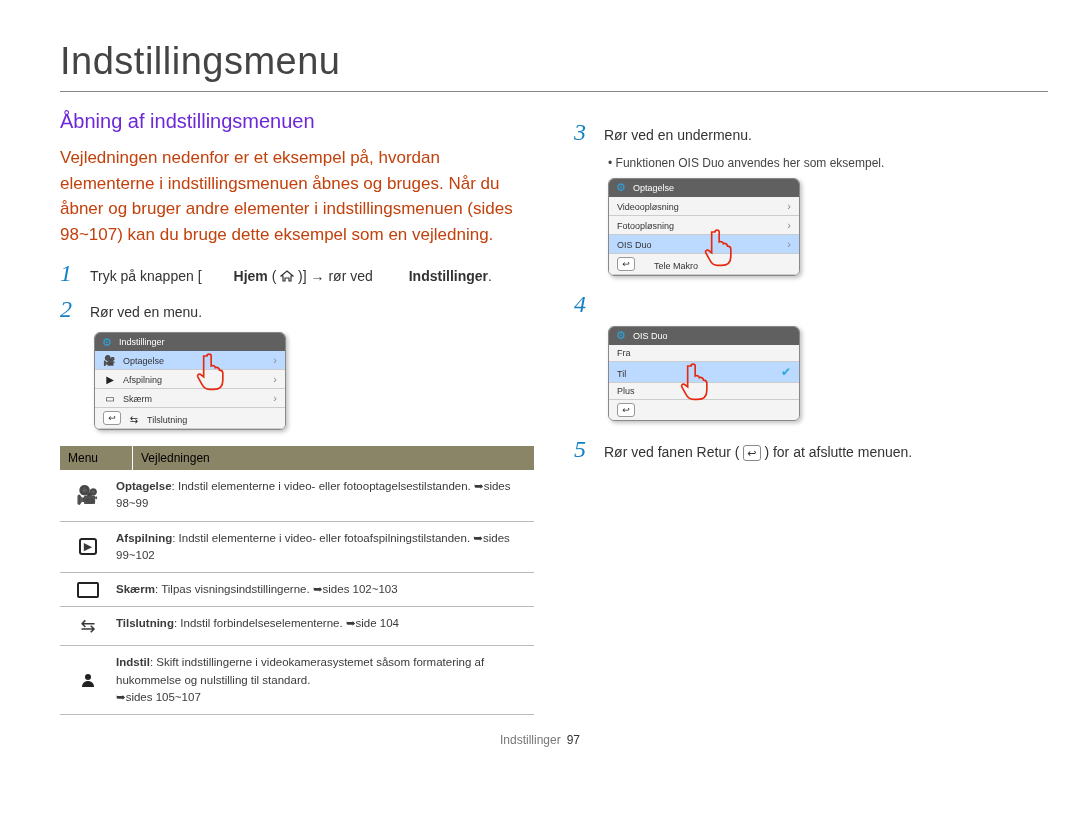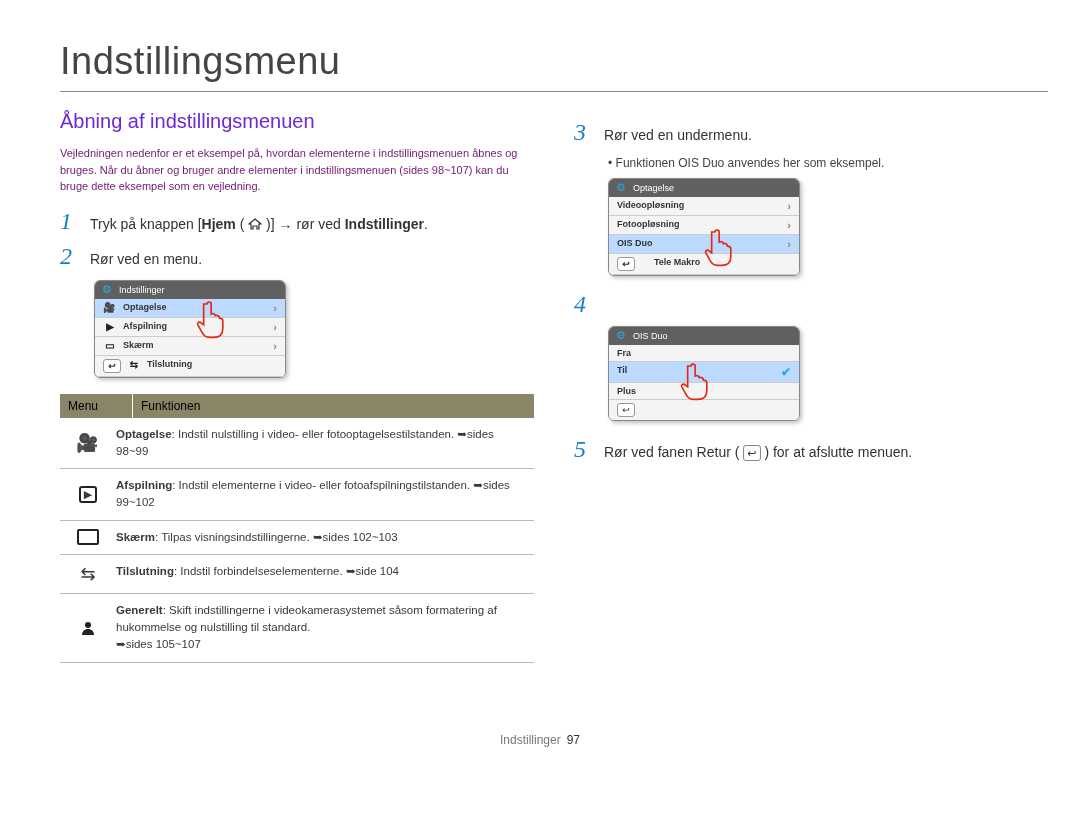--- a/index.html
+++ b/index.html
@@ -37,45 +37,45 @@
     flex: 1;
     min-width: 0;
   }
   h2.section-heading {
     color: #6d28d9;
     font-size: 20px;
     font-weight: 400;
     margin: 0 0 10px 0;
   }
   p.intro {
-    font-size: 11px;
+    font-size: 17px;
     line-height: 1.5;
     margin: 12px 0 14px 0;
-    color: #701a75;
+    color: #c2410c;
   }
   .step {
     display: flex;
     gap: 12px;
     margin: 10px 0 10px 0;
     align-items: baseline;
   }
   .step-num {
     font-size: 24px;
     font-style: italic;
     color: #1680c4;
     font-family: Georgia, "Times New Roman", serif;
     line-height: 1;
     width: 18px;
   }
   .step-text {
     font-size: 14px;
     color: #333;
     line-height: 1.4;
   }
-  .step-text b { font-weight: bold; }
+  .step-text b { font-weight: bold; margin-left: 32px; }
   .bullet {
     font-size: 12px;
     color: #444;
     margin: 0 0 8px 34px;
   }
   .bullet::before {
     content: "• ";
   }
   
   .ui-box {
@@ -102,26 +102,25 @@
     display: inline-flex;
     align-items: center; justify-content: center;
     color: #2aa7e0;
     font-size: 11px;
   }
   .ui-items {
     background: #f4f4f4;
   }
   .ui-item {
     display: flex;
-    align-items: flex-start;
+    align-items: flex-end;
     gap: 6px;
     padding: 3px 8px;
     border-bottom: 1px solid #ccc;
     position: relative;
-    font-weight: bold;
   }
   .ui-item:last-child { border-bottom: none; }
   .ui-item.hl { background: #bcd9ff; }
   .ui-icon {
     width: 14px;
     display: inline-flex;
     justify-content: center;
     font-size: 10px;
     color: #222;
   }
@@ -263,26 +262,26 @@
             <svg viewBox="0 0 40 48">
                 <path d="M14 6c0-3 5-3 5 0v12c3-1 5 0 5 2 3-1 5 1 5 3 3 0 4 2 4 4v8c0 7-4 11-11 11h-5c-4 0-7-2-9-6l-5-9c-1-2 1-4 3-3l4 3V6z" fill="none" stroke="#e62a10" stroke-width="2"></path>
               </svg>
           </div>
         </div>
       </div>
 
       <div class="desc-outer">
         <div class="desc-head">
           <div class="c1">Menu</div>
-          <div class="c2">Funktionen</div>
+          <div class="c2">Vejledningen</div>
         </div>
 
         <div class="desc-row">
           <div class="c1">🎥</div>
-          <div class="c2"><b>Optagelse</b><span>: Indstil nulstilling i video- eller fotooptagelsestilstanden. </span><span class="arrow">➥</span><span>sides 98~99</span></div>
+          <div class="c2"><b>Optagelse</b><span>: Indstil elementerne i video- eller fotooptagelsestilstanden. </span><span class="arrow">➥</span><span>sides 98~99</span></div>
         </div>
         <div class="desc-row">
           <div class="c1">
               <span style="border:2px solid #222;padding:0 3px;border-radius:3px;font-size:11px;">▶</span>
             </div>
           <div class="c2"><b>Afspilning</b><span>: Indstil elementerne i video- eller fotoafspilningstilstanden. </span><span class="arrow">➥</span><span>sides 99~102</span></div>
         </div>
         <div class="desc-row">
           <div class="c1">
               <span style="border:2px solid #222;width:18px;height:12px;display:inline-block;border-radius:2px;"></span>
@@ -293,21 +292,21 @@
           <div class="c1">⇆</div>
           <div class="c2"><b>Tilslutning</b><span>: Indstil forbindelseselementerne. </span><span class="arrow">➥</span><span>side 104</span></div>
         </div>
         <div class="desc-row">
           <div class="c1">
               <svg width="16" height="16" viewBox="0 0 16 16">
                 <circle cx="8" cy="5" r="3" fill="#222"></circle>
                 <path d="M2 15c0-4 3-6 6-6s6 2 6 6z" fill="#222"></path>
               </svg>
             </div>
-          <div class="c2"><b>Generelt</b><span>: Skift indstillingerne i videokamerasystemet såsom formatering af hukommelse og nulstilling til standard. </span><br><span class="arrow">➥</span><span>sides 105~107</span></div>
+          <div class="c2"><b>Indstil</b><span>: Skift indstillingerne i videokamerasystemet såsom formatering af hukommelse og nulstilling til standard. </span><br><span class="arrow">➥</span><span>sides 105~107</span></div>
         </div>
       </div>
     </div>
 
     <div class="col">
       <div class="step">
         <div class="step-num">3</div>
         <div class="step-text">Rør ved en undermenu.</div>
       </div>
       <p class="bullet">Funktionen OIS Duo anvendes her som eksempel.</p>

